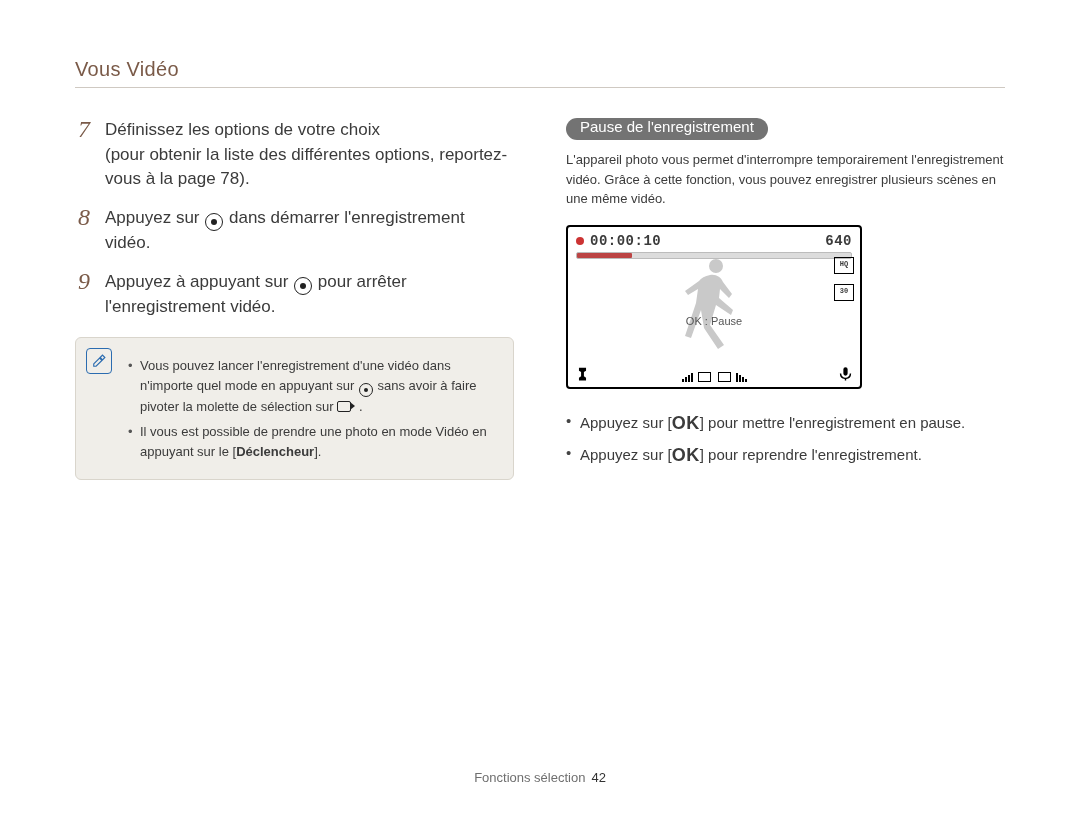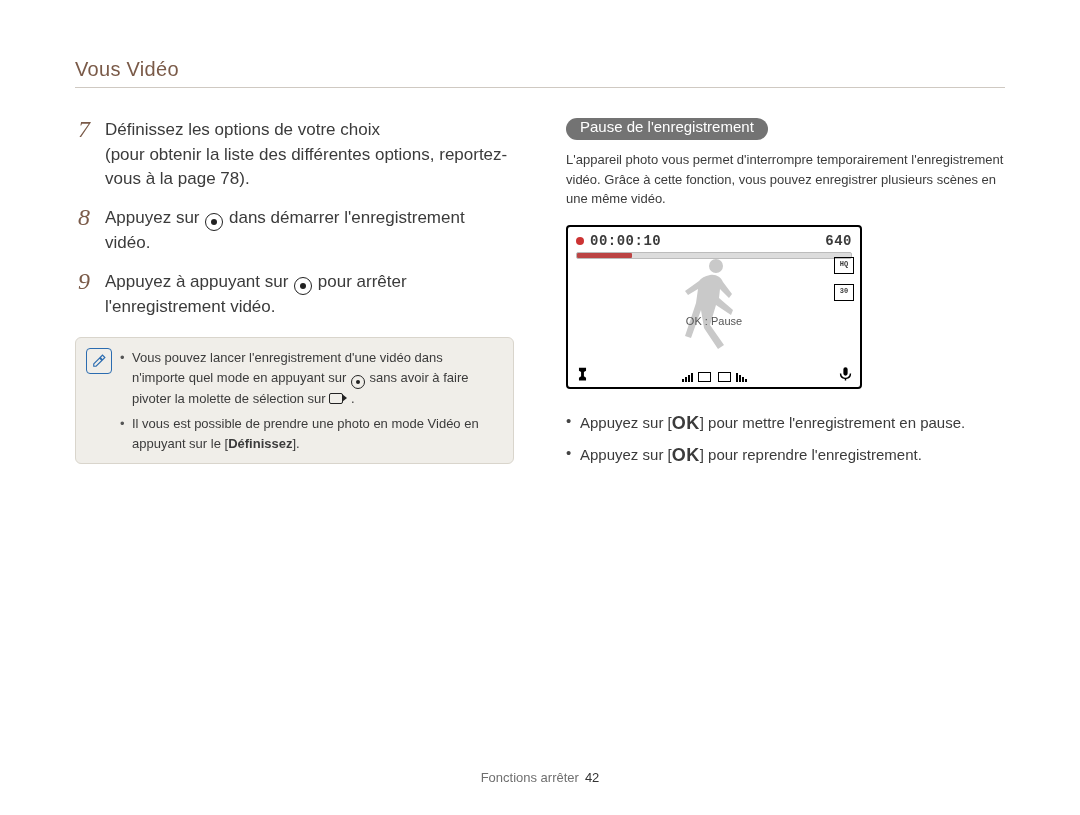--- a/index.html
+++ b/index.html
@@ -95,21 +95,21 @@
   }
   .note-icon{
     position:absolute;
     left:10px;top:10px;
     width:24px;height:24px;
     border:1.5px solid var(--blue);
     border-radius:4px;
     display:flex;align-items:center;justify-content:center;
   }
   .note-icon svg{width:14px;height:14px;}
-  .note-box ul{margin:0;padding:0;list-style:none;}
+  .note-box ul{margin:8px;padding:0;list-style:none;}
   .note-box li{
     position:relative;
     padding-left:12px;
     margin-bottom:6px;
   }
   .note-box li:last-child{margin-bottom:0;}
   .note-box li::before{
     content:"•";
     position:absolute;
     left:0;top:0;
@@ -257,21 +257,21 @@
                 <span class="dot" style="width:4px;height:4px;"></span>
               </span>
             <span> sans avoir à faire pivoter la molette de sélection sur </span>
             <span class="vid-icon">
                 <span class="body"></span>
                 <span class="tri"></span>
               </span>
             <span>.</span>
           </li>
           <li>
-            <span>Il vous est possible de prendre une photo en mode Vidéo en appuyant sur le [</span><span class="bolded">Définissez</span><span>].</span>
+            <span>Il vous est possible de prendre une photo en mode Vidéo en appuyant sur le [</span><span class="bolded">Déclencheur</span><span>].</span>
           </li>
         </ul>
       </div>
     </div>
 
     <div class="col">
       <span class="pill">Pause de l'enregistrement</span>
       <p class="right-p">L'appareil photo vous permet d'interrompre temporairement l'enregistrement vidéo. Grâce à cette fonction, vous pouvez enregistrer plusieurs scènes en une même vidéo.</p>
 
       <div class="lcd">
@@ -323,15 +323,15 @@
           <span>Appuyez sur [</span><span class="ok-btn">OK</span><span>] pour mettre l'enregistrement en pause.</span>
         </li>
         <li>
           <span>Appuyez sur [</span><span class="ok-btn">OK</span><span>] pour reprendre l'enregistrement.</span>
         </li>
       </ul>
     </div>
   </div>
 
   <div class="footer">
-    <span>Fonctions arrêter</span><span class="pg">42</span>
+    <span>Fonctions sélection</span><span class="pg">42</span>
   </div>
 </div>
 
 </body></html>

